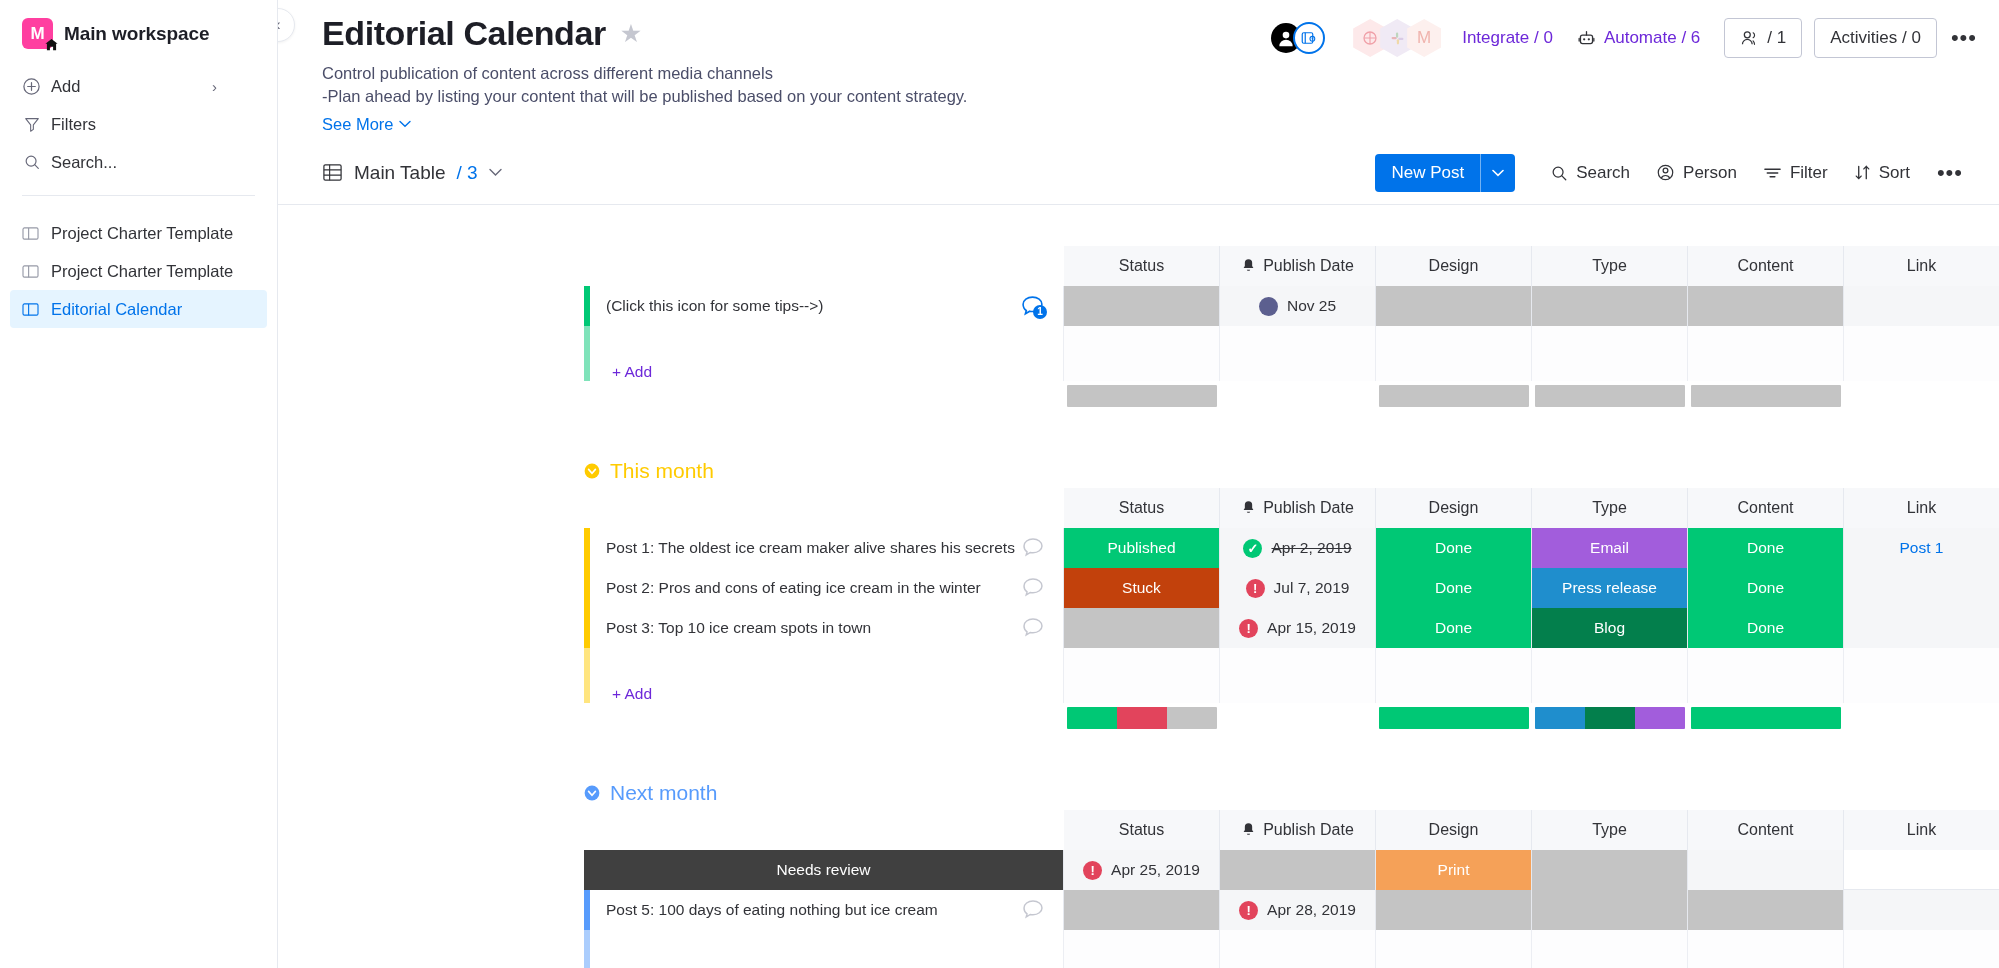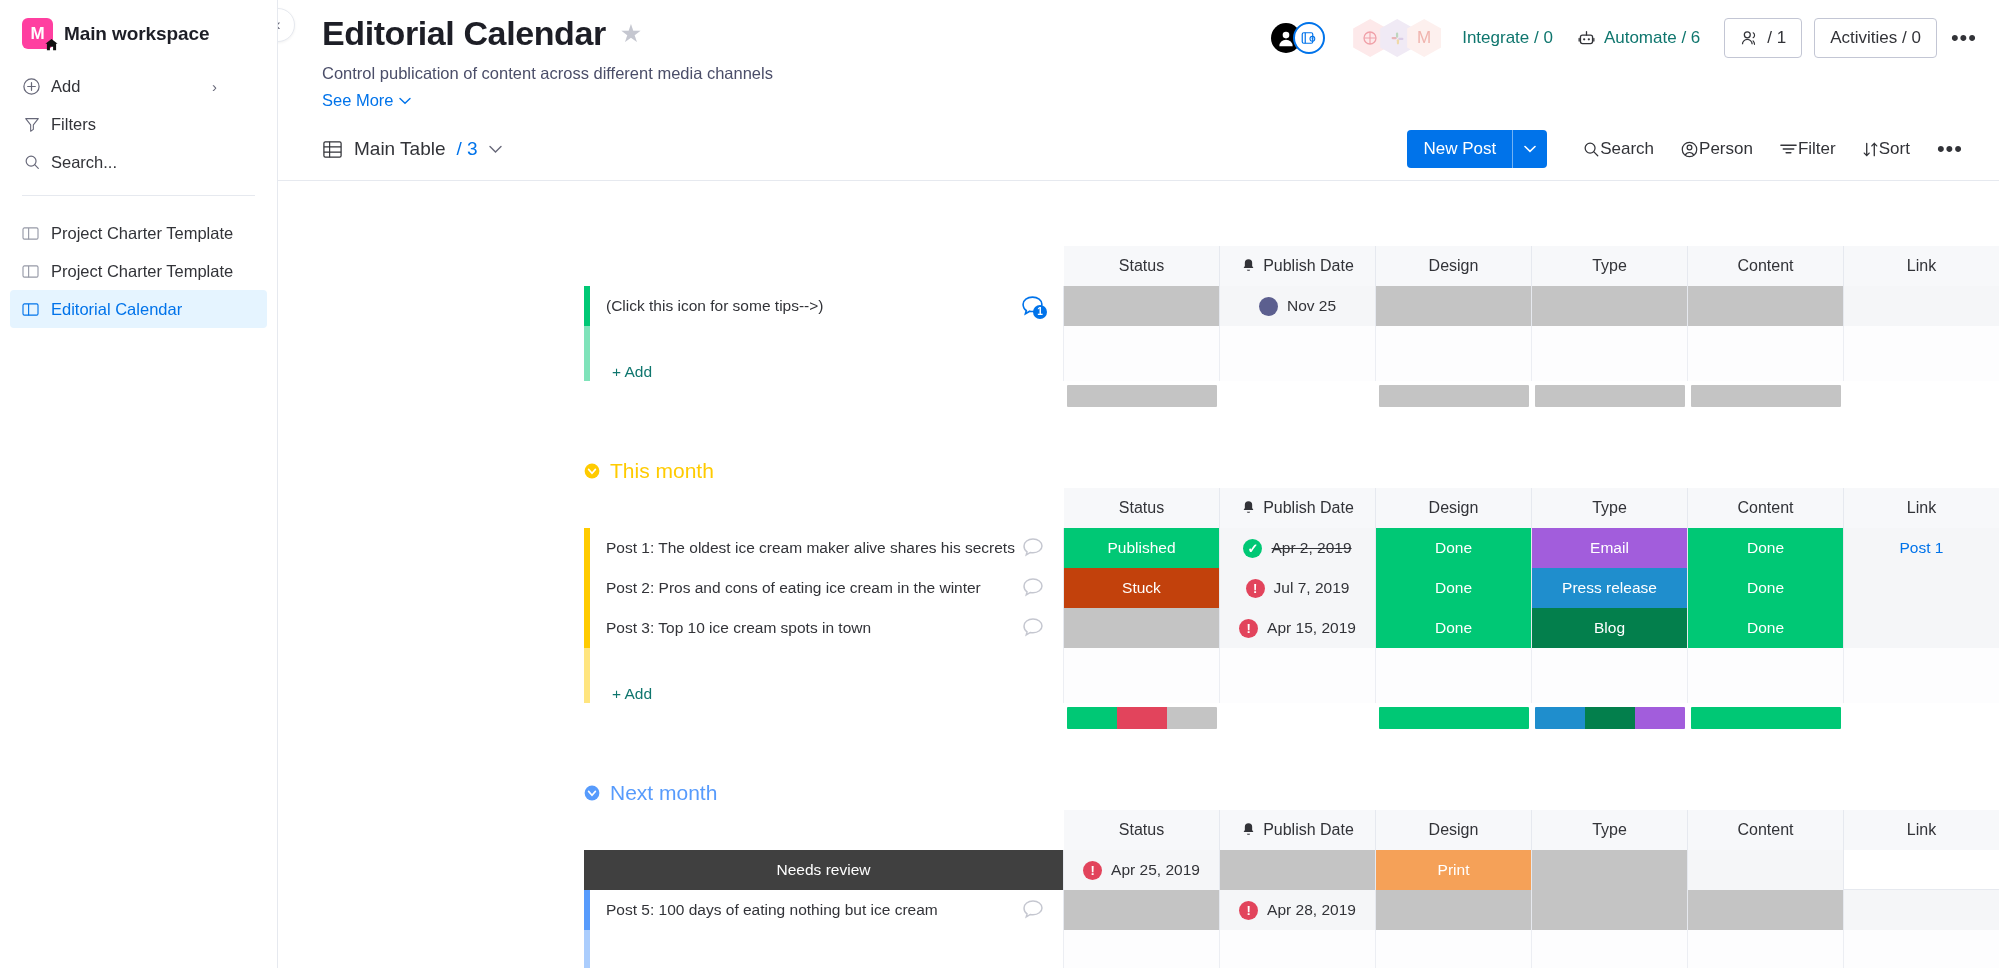--- a/index.html
+++ b/index.html
@@ -92,21 +92,21 @@
     width:34px; height:38px; margin-left:-7px;
     display:flex; align-items:center; justify-content:center;
     clip-path: polygon(50% 0%, 100% 25%, 100% 75%, 50% 100%, 0% 75%, 0% 25%);
   }
   .hex:first-child { margin-left:0; }
   .hx-monday { background:#fde9ea; }
   .hx-slack  { background:#f0eaf5; }
   .hx-gmail  { background:#fdf0ee; }
   .hdr-txtbtn {
     display:flex; align-items:flex-end; gap:8px;
-    font-size:17px; color:#0f766e; padding:8px 12px; border-radius:4px;
+    font-size:17px; color:#6d28d9; padding:8px 12px; border-radius:4px;
     cursor:pointer; white-space:nowrap;
   }
   .hdr-btn {
     display:flex; align-items:center; gap:7px;
     font-size:17px; color:#323338;
     border:1px solid #c3c6d4; border-radius:4px;
     padding:9px 15px; margin-left:12px; cursor:pointer; background:#fff;
     white-space:nowrap;
   }
   .hdr-dots { font-size:22px; color:#323338; margin-left:14px; cursor:pointer; letter-spacing:1px; }
@@ -123,21 +123,21 @@
 
   .tb-right { display:flex; align-items:center; gap:0; }
   .newpost {
     display:flex; align-items:stretch; background:#0073ea; color:#fff;
     border-radius:4px; overflow:hidden; cursor:pointer; margin-right:22px;
   }
   .newpost .lbl { padding:9px 16px; font-size:17px; }
   .newpost .sep { width:1px; background:rgba(255,255,255,.45); }
   .newpost .arr { padding:9px 11px; font-size:13px; display:flex; align-items:center; }
   .tb-item {
-    display:flex; align-items:center; 
+    display:flex; align-items:center; gap:8px;
     font-size:17px; color:#323338; padding:7px 13px; border-radius:4px; cursor:pointer;
     white-space:nowrap;
   }
   .tb-dots { font-size:22px; color:#323338; padding:0 10px 0 14px; cursor:pointer; letter-spacing:1px; }
 
   
   .board-body { position:absolute; top:246px; left:0; right:0; bottom:0; overflow:hidden; }
 
   .group { position:relative; }
   .group-title-row {
@@ -186,21 +186,21 @@
   .badge-dot { width:19px; height:19px; border-radius:50%; display:flex; align-items:center; justify-content:center; color:#fff; font-size:13px; font-weight:700; flex:0 0 19px; }
 
   .addrow {
     display:grid;
     grid-template-columns: 480px 156px 156px 156px 156px 156px 156px 156px 95px;
     height:40px; border-bottom:1px solid #e6e9ef;
   }
   .addrow .ac { background:#fdfdfe; border-right:1px solid #eceef3; }
   .addrow .ac.first { background:#fff; display:flex; align-items:center; position:relative; }
   .addrow .ac.first .barl { position:absolute; left:0; top:0; bottom:0; width:6px; opacity:.5; }
-  .addrow .ac.first .txt { padding-left:28px; font-size:15.5px; color:#0f766e;margin-top:37px; }
+  .addrow .ac.first .txt { padding-left:28px; font-size:15.5px; color:#6d28d9;margin-top:37px; }
 
   .sumrow {
     display:grid;
     grid-template-columns: 480px 156px 156px 156px 156px 156px 156px 156px 95px;
     height:40px; margin-top:10px;
   }
   .sumcell { display:flex; align-items:center; padding:0 3px; }
   .sumbar { height:22px; width:100%; display:flex; border-radius:1px; overflow:hidden; }
   .sumbar span { display:block; height:100%; }
 
@@ -295,20 +295,21 @@
       <span>‹</span>
     </div>
 
     <div class="board-header">
       <div class="title-row">
         <h1 class="board-title">Editorial Calendar</h1>
         <span class="star">★</span>
       </div>
       <div class="desc">
         <div>Control publication of content across different media channels</div>
+        <div>-Plan ahead by listing your content that will be published based on your content strategy.</div>
       </div>
       <div class="see-more">
         <span>See More</span>
         <span>
           <svg width="12" height="8" viewBox="0 0 12 8">
               <path d="M1 1.5 6 6.3l5-4.8" fill="none" stroke="#0073ea" stroke-width="1.4" stroke-linecap="round"></path>
             </svg>
         </span>
       </div>
 

